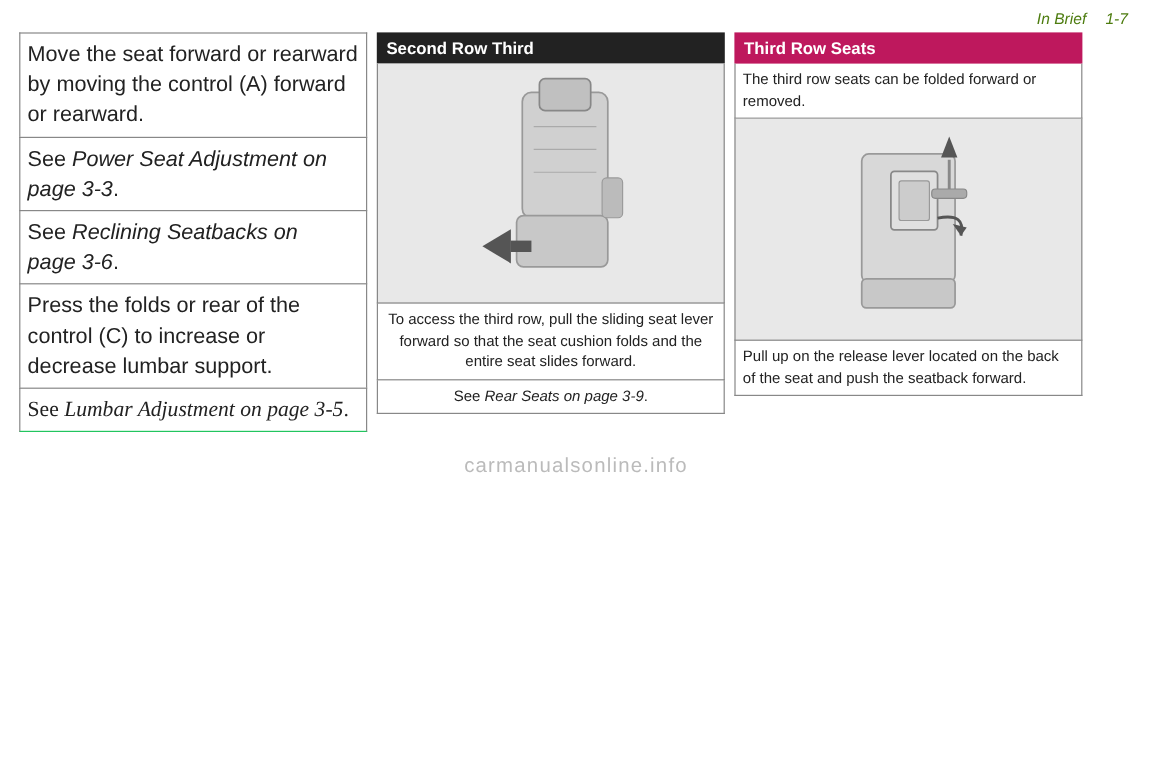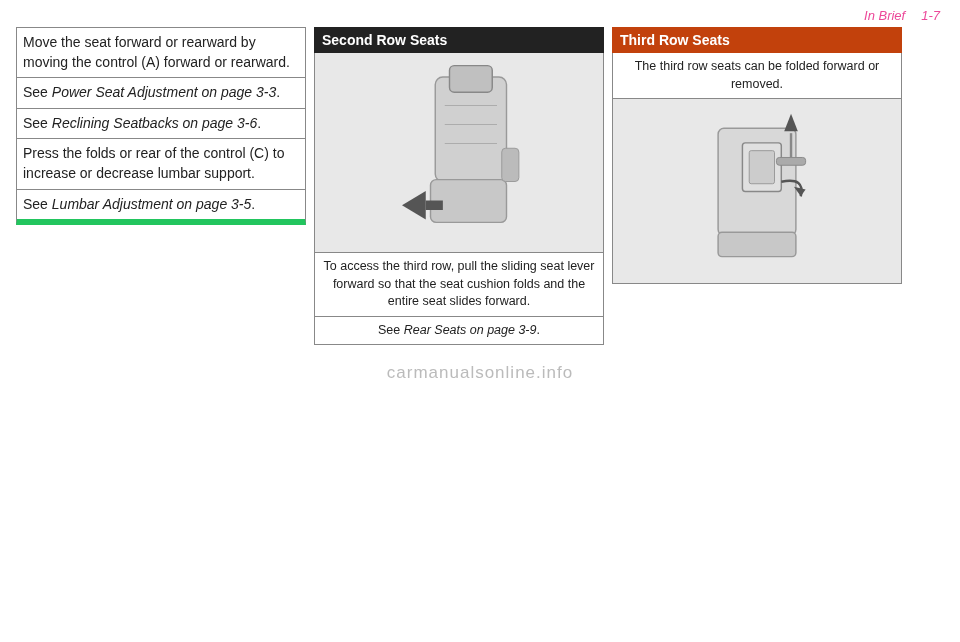--- a/index.html
+++ b/index.html
@@ -10,21 +10,21 @@
       font-family: Arial, sans-serif;
       font-size: 13px;
       overflow: hidden;
     }
 
     .page-header {
       display: flex;
       justify-content: flex-end;
       padding: 8px 20px 4px 0;
       font-size: 13px;
-      color: #ec4899;
+      color: #4d7c0f;
     }
 
     .page-header-text {
       font-style: italic;
     }
 
     .page-header-num {
       margin-left: 16px;
       font-style: italic;
     }
@@ -39,27 +39,28 @@
     
     .left-col {
       width: 290px;
       flex-shrink: 0;
     }
 
     .left-col .info-row {
       border: 1px solid #888;
       border-bottom: none;
       padding: 5px 6px;
-      font-size: 14px;
+      font-size: 18px;
       line-height: 1.4;
       color: #222;
     }
 
     .left-col .info-row:last-child {
-      border-bottom: 6px solid #22c55e;
+      border-bottom: 1px solid #22c55e;
+      font-family: Liberation Serif, serif;
     }
 
     .left-col .info-row i {
       font-style: italic;
     }
 
     
     .mid-col {
       width: 290px;
       flex-shrink: 0;
@@ -103,32 +104,31 @@
     .mid-col .desc-row i {
     }
 
     
     .right-col {
       width: 290px;
       flex-shrink: 0;
     }
 
     .right-col .section-title {
-      background: #c2410c;
+      background: #be185d;
       color: #fff;
     }
 
     .right-col .text-row {
       border: 1px solid #888;
       border-top: none;
       padding: 5px 6px;
       font-size: 12.5px;
       line-height: 1.4;
       color: #222;
-      text-align: center;
     }
 
     .right-col .text-row i {
       font-style: italic;
     }
 
     .right-col .image-box {
       border: 1px solid #888;
       border-top: none;
       height: 185px;
@@ -185,21 +185,21 @@
     </div>
     <div class="info-row">
       Press the folds or rear of the control (C) to increase or decrease lumbar support.
     </div>
     <div class="info-row">
       See <i>Lumbar Adjustment on page&nbsp;3‑5</i>.
     </div>
   </div>
 
   <div class="mid-col">
-    <div class="section-title">Second Row Seats</div>
+    <div class="section-title">Second Row Third</div>
     <div class="image-box">
 
       <svg class="seat-illustration" viewBox="0 0 160 200" xmlns="http://www.w3.org/2000/svg">
 
         <rect x="55" y="20" width="75" height="110" rx="8" fill="#d0d0d0" stroke="#999" stroke-width="1.5"></rect>
 
         <rect x="50" y="128" width="80" height="45" rx="6" fill="#c8c8c8" stroke="#999" stroke-width="1.5"></rect>
 
         <rect x="70" y="8" width="45" height="28" rx="5" fill="#c0c0c0" stroke="#888" stroke-width="1.5"></rect>
 
@@ -238,19 +238,20 @@
         <line x1="105" y1="55" x2="105" y2="30" stroke="#888" stroke-width="2.5"></line>
 
         <polygon points="105,10 98,28 112,28" fill="#555"></polygon>
 
         <path d="M 95 80 Q 120 75 115 95" stroke="#555" stroke-width="2.5" fill="none"></path>
         <polygon points="115,95 108,85 120,88" fill="#555"></polygon>
 
         <rect x="30" y="132" width="80" height="25" rx="4" fill="#c8c8c8" stroke="#999" stroke-width="1.5"></rect>
       </svg>
     </div>
+    <div class="text-row">Pull up on the release lever located on the back of the seat and push the seatback forward.</div>
   </div>
 
 </div>
 
 <div class="watermark-area">
   <span class="watermark">carmanualsonline.info</span>
 </div>
 
 </body></html>

